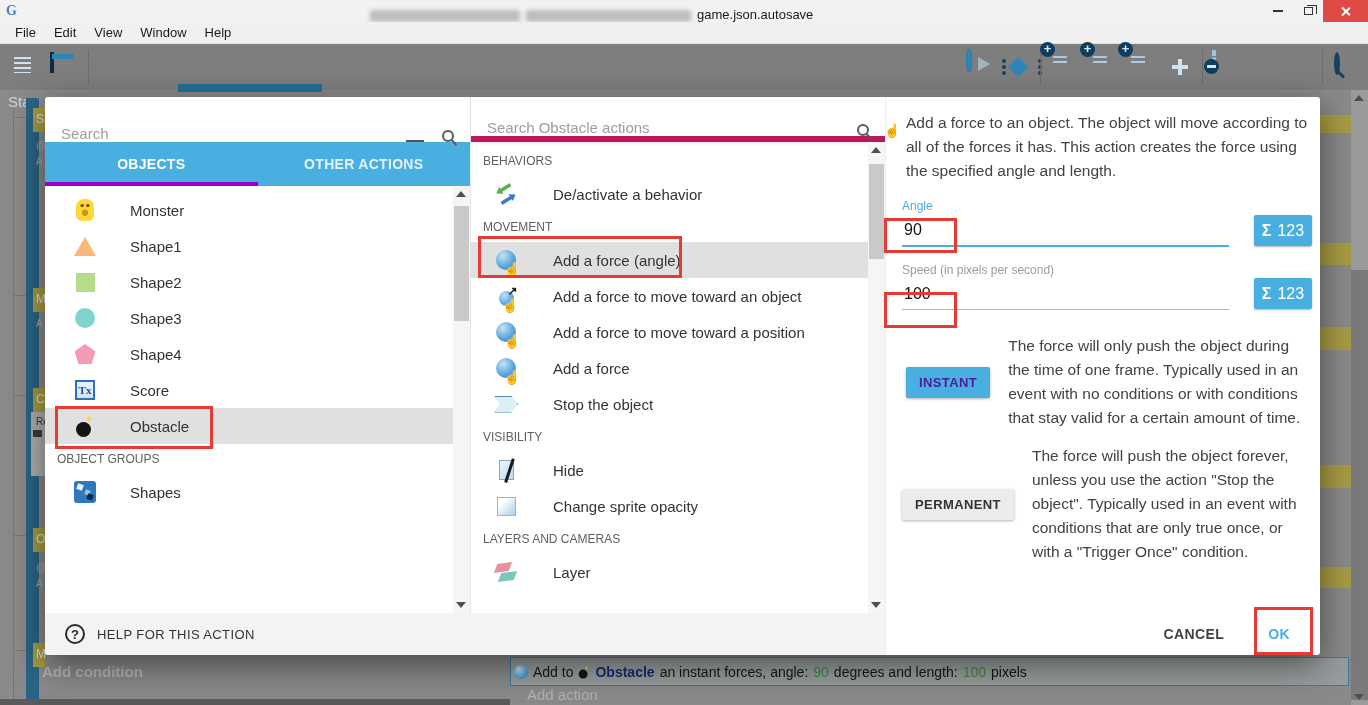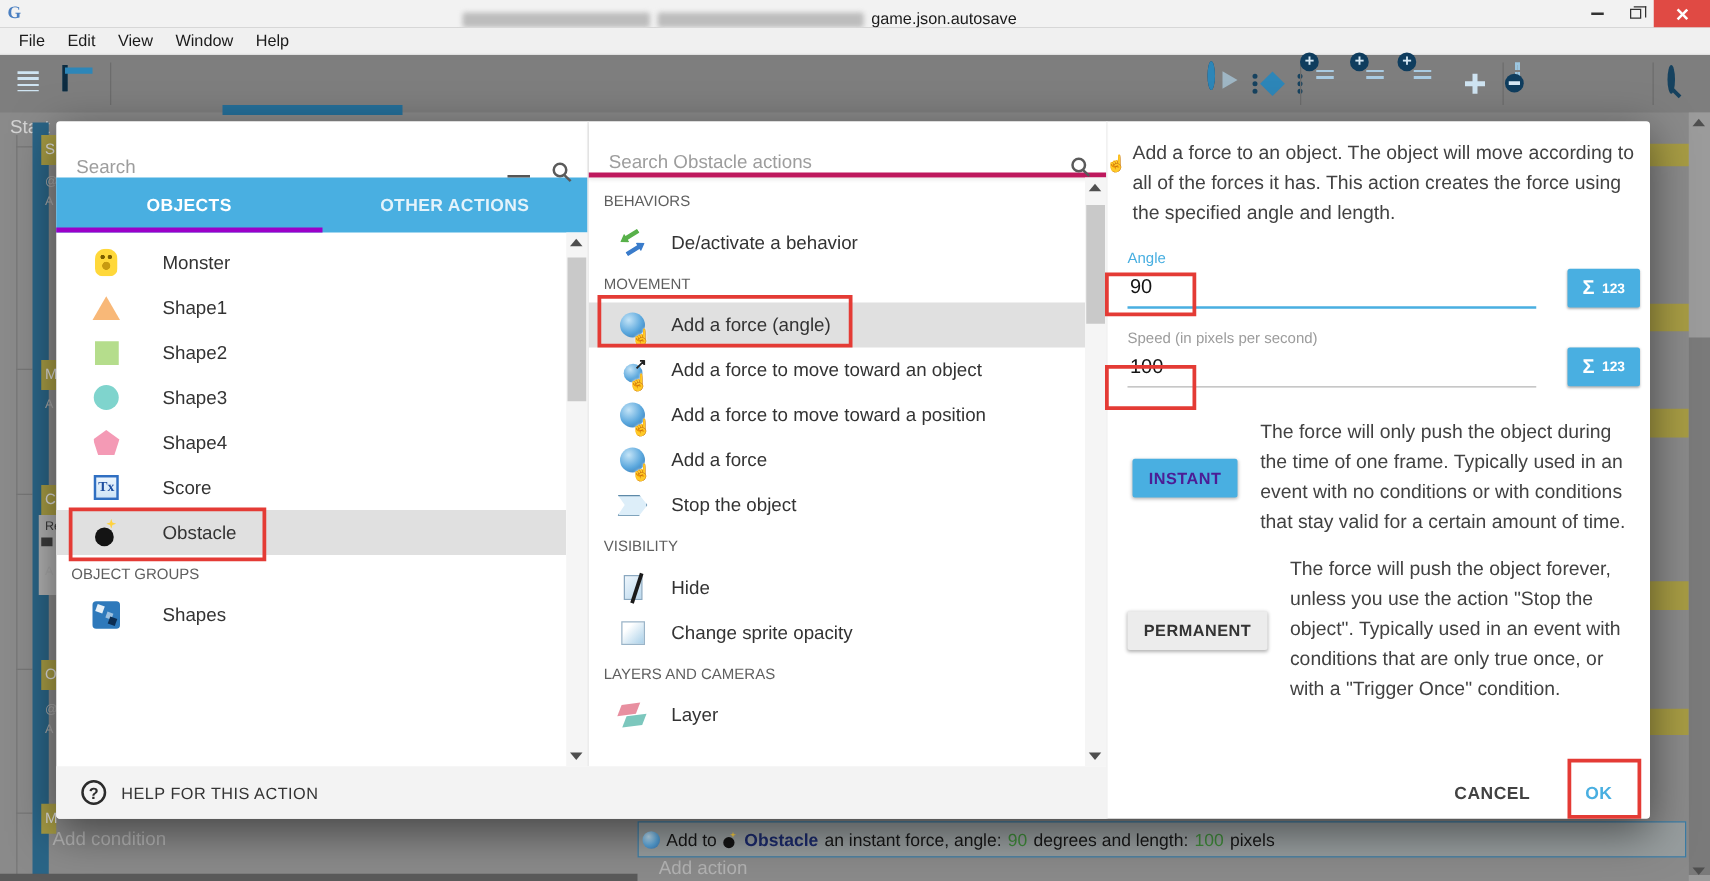--- a/index.html
+++ b/index.html
@@ -76,21 +76,21 @@
   .glt { position:absolute; left:36px; color:#a8a8a8; font-size:10px; }
   .subev { position:absolute; left:31px; top:322px; width:14px; height:64px; background:#b0b0b0; }
   .subico { position:absolute; left:33px; top:340px; width:9px; height:7px; background:#3c3c3c; }
   .obl { position:absolute; left:1320px; width:33px; background:#a79c44; }
   .vsb { position:absolute; left:1351px; top:0; width:17px; height:615px; background:#9b9b9b; }
   .vsb-thumb { position:absolute; left:1351px; top:180px; width:17px; height:430px; background:#7a7a7a; }
   .tri-up { width:0; height:0; border-left:5px solid transparent; border-right:5px solid transparent; border-bottom:6px solid #4f4f4f; }
   .tri-dn { width:0; height:0; border-left:5px solid transparent; border-right:5px solid transparent; border-top:6px solid #4f4f4f; }
   .sb-ar { position:absolute; left:1354px; }
 
-  .addcond-row { position:absolute; left:38px; top:567px; width:470px; height:29px; display:flex; align-items:center; padding-left:4px; color:#b4b4b4; font-size:15px; }
+  .addcond-row { position:absolute; left:38px; top:567px; width:470px; height:29px; display:flex; align-items:center; padding-left:4px; color:#b4b4b4; font-size:15px;font-weight:bold; }
   .event-row { position:absolute; left:510px; top:567px; width:839px; height:29px; background:#979d9e; border:1px solid #3b7ba3;
                display:flex; align-items:center; gap:5px; padding-left:3px; font-size:14px; color:#161616; white-space:nowrap; }
   .ev-obj { font-weight:bold; color:#1b2a6b; }
   .ev-num { color:#3f8a3a; }
   .addact-row { position:absolute; left:510px; top:596px; width:839px; height:19px; color:#b2b2b2; font-size:15px; padding-left:17px; }
   .darkband { position:absolute; left:0; top:609px; width:510px; height:6px; background:#5a5a5a; }
 
   
   #dialog { position:absolute; left:45px; top:97px; width:1275px; height:558px; background:#ffffff;
             border-radius:3px; box-shadow:0 10px 35px rgba(0,0,0,.5); }
@@ -103,31 +103,31 @@
                  font-weight:bold; font-size:13px; color:#2b2b2b; }
   .help-text { font-size:13px; color:#333; letter-spacing:.4px; }
 
   .search-row { height:45px; display:flex; align-items:flex-end; padding:0 16px; gap:18px; }
   .search-input { flex:1; border:none; outline:none; font-size:15px; color:#333; background:transparent; }
   .search-input::placeholder { color:#9d9d9d; }
   .mag { width:12px; height:12px; border:2px solid #5a5a5a; border-radius:50%; position:relative; flex-shrink:0; }
   .mag::after { content:""; position:absolute; width:2px; height:7px; background:#5a5a5a; right:-3px; bottom:-6px; transform:rotate(-45deg); }
   .filter-icon { width:18px; height:2px; background:#555; position:relative; margin-top:-8px; flex-shrink:0;
                  box-shadow:0 5px 0 -3px #555, 0 10px 0 -6px #555; }
-  .mid-search { border-bottom:4px solid #be185d; box-shadow:0 2px 3px rgba(0,0,0,.08); }
+  .mid-search { border-bottom:6px solid #be185d; box-shadow:0 2px 3px rgba(0,0,0,.08); }
 
   .tabbar { height:44px; background:#49afe1; display:flex; }
   .tab { flex:1; display:flex; align-items:center; justify-content:center; color:#fff; font-weight:bold; font-size:14px; position:relative; letter-spacing:.3px; }
   .tab.inactive { color:rgba(255,255,255,.85); }
   .tab.active::after { content:""; position:absolute; left:0; bottom:0; width:100%; height:4px; background:#9b00c8; }
 
   .list { position:absolute; left:0; right:17px; top:89px; bottom:0; overflow:hidden; padding-top:6px; }
   .col-mid .list { top:45px; padding-top:4px; }
   .lrow { height:36px; display:flex; align-items:center; padding-left:25px; gap:30px; font-size:15px; color:#333; }
-  .col-mid .lrow { padding-left:20px; gap:16px; }
+  .col-mid .lrow { padding-left:20px; gap:32px; }
   .lrow.selected { background:#e0e0e0; }
   .lhdr { height:30px; display:flex; align-items:center; padding-left:12px; font-size:12px; color:#5f5f5f; }
   .icw { width:30px; display:flex; justify-content:center; flex-shrink:0; }
 
   .pscroll { position:absolute; right:0; top:89px; bottom:0; width:17px; background:#f5f5f5; }
   .col-mid .pscroll { top:45px; }
   .pscroll .up { position:absolute; top:5px; left:3px; }
   .pscroll .dn { position:absolute; bottom:5px; left:3px; }
   .pthumb { position:absolute; left:1px; width:15px; background:#c9c9c9; }
 
@@ -182,21 +182,21 @@
   .fld-label.focused { color:#49afe1; }
   .fld-label.idle { color:#9c9c9c; }
   .fld-row { display:flex; align-items:flex-end; }
   .fld-input-wrap { flex:1; margin-right:25px; }
   .fld-input { width:100%; border:none; outline:none; font-size:16px; color:#141414; padding:8px 0 6px 2px; background:transparent; }
   .ul-blue { border-bottom:2px solid #49afe1; }
   .ul-gray { border-bottom:1px solid #b5b5b5; }
   .expr-btn { width:58px; height:31px; background:#49afe1; border:none; border-radius:2px; color:#fff;
       display:flex; align-items:center; justify-content:center; gap:6px; box-shadow:0 1px 2px rgba(0,0,0,.3); flex-shrink:0; margin-bottom:1px; }
   .expr-sigma { font-weight:bold; font-size:16px; }
-  .expr-123 { font-size:11px; font-weight:bold; }
+  .expr-123 { font-size:16px; font-weight:normal; }
   .mode-row { display:flex; align-items:center; gap:18px; padding:0 8px 0 20px; margin-top:24px; }
   .mode-row.permanent { margin-top:14px; padding-left:16px; }
   .mode-btn { border:none; border-radius:2px; font-weight:bold; font-size:13px; padding:8px 13px; letter-spacing:.4px;
       box-shadow:0 1px 3px rgba(0,0,0,.3); flex-shrink:0; }
   .mode-btn.blue { background:#49afe1; color:#4c1d95; }
   .mode-btn.gray { background:#ececec; color:#333; }
   .mode-text { font-size:15.5px; line-height:24px; color:#424242; }
   .dlg-actions { position:absolute; right:30px; bottom:13px; display:flex; gap:44px; align-items:center;margin-left:36px; }
   .btn-flat { background:none; border:none; font-size:14px; letter-spacing:.4px; font-weight:bold; }
   .btn-cancel { color:#424242; }
@@ -301,21 +301,21 @@
     </div>
 
   <div class="addcond-row">
     <span>Add condition</span>
   </div>
   <div class="event-row">
     <span class="force-icon small14"></span>
     <span>Add to</span>
     <span class="bomb-icon" style="transform:scale(.6);margin:0 -4px"></span>
     <span class="ev-obj">Obstacle</span>
-    <span>an instant force, angle:</span>
+    <span>an instant forces, angle:</span>
     <span class="ev-num">90</span>
     <span>degrees and length:</span>
     <span class="ev-num">100</span>
     <span>pixels</span>
   </div>
   <div class="addact-row">
     <span>Add action</span>
   </div>
   <div class="darkband"></div>
 </div>

